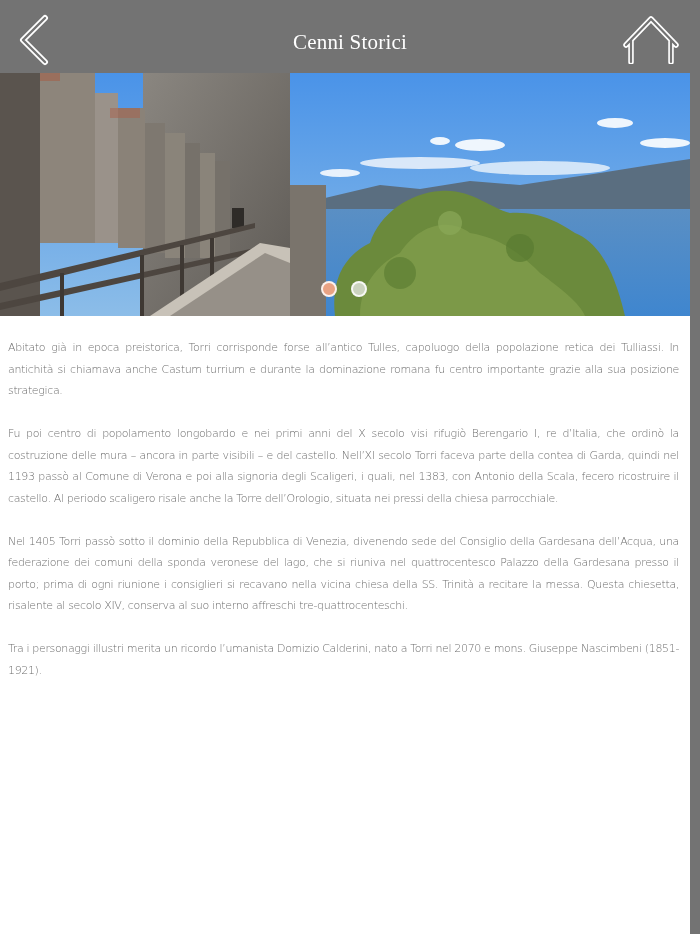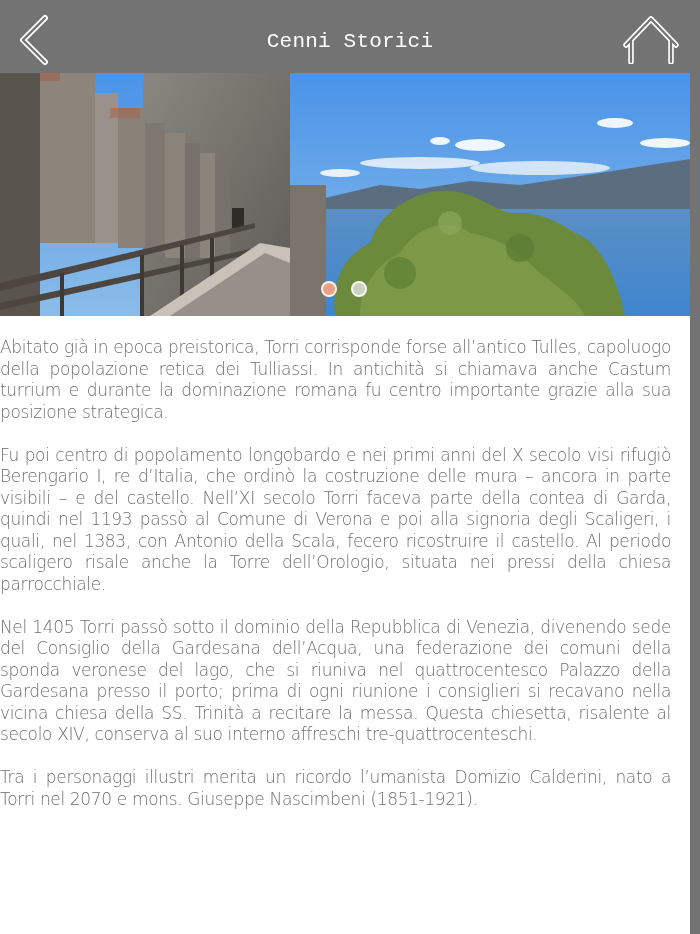--- a/index.html
+++ b/index.html
@@ -9,42 +9,42 @@
       font-family: "DejaVu Sans", sans-serif;
     }
     .app { position: relative; width: 700px; height: 934px; background: #ffffff; }
     .header {
       position: absolute; left: 0; top: 0; width: 700px; height: 73px;
       background: #737373;
     }
     .header-title {
       position: absolute; left: 0; right: 0; top: 30px;
       text-align: center; color: #ffffff;
-      font-family: Liberation Mono, monospace; font-size: 21px; font-weight: normal;
+      font-family: Liberation Serif, serif; font-size: 21px; font-weight: normal;
       letter-spacing: 0.2px;
     }
     .back-btn { position: absolute; left: 14px; top: 14px; width: 40px; height: 52px; cursor: pointer; }
     .home-btn { position: absolute; left: 622px; top: 14px; width: 58px; height: 50px; cursor: pointer; }
     .right-bar {
       position: absolute; left: 690px; top: 73px; width: 10px; height: 861px;
       background: #737373;
     }
     .gallery {
       position: absolute; left: 0; top: 73px; width: 690px; height: 243px; overflow: hidden;
       background: #4f97e6;
     }
     .gallery svg { display: block; }
     .dots { position: absolute; left: 321px; top: 281px; display: flex; gap: 14px; }
     .dot { width: 16px; height: 16px; border-radius: 50%; border: 2px solid rgba(255,255,255,0.85); }
     .dot.active { background: #e8a283; }
     .dot.inactive { background: rgba(235,235,235,0.75); }
     .content {
-      position: absolute; left: 0; top: 337px; width: 671px;
+      position: absolute; left: 8px; top: 337px; width: 671px;
       color: #6e6e6e;
-      font-family: "DejaVu Sans", sans-serif; font-size: 17px; line-height: 21.5px;
+      font-family: "DejaVu Sans", sans-serif; font-size: 11px; line-height: 21.5px;
       font-weight: 300;
       text-align: justify;
       letter-spacing: -0.35px;
     }
     .content p { margin-bottom: 21.5px; }
   </style>
 </head>
 <body>
 
 <div class="app">

